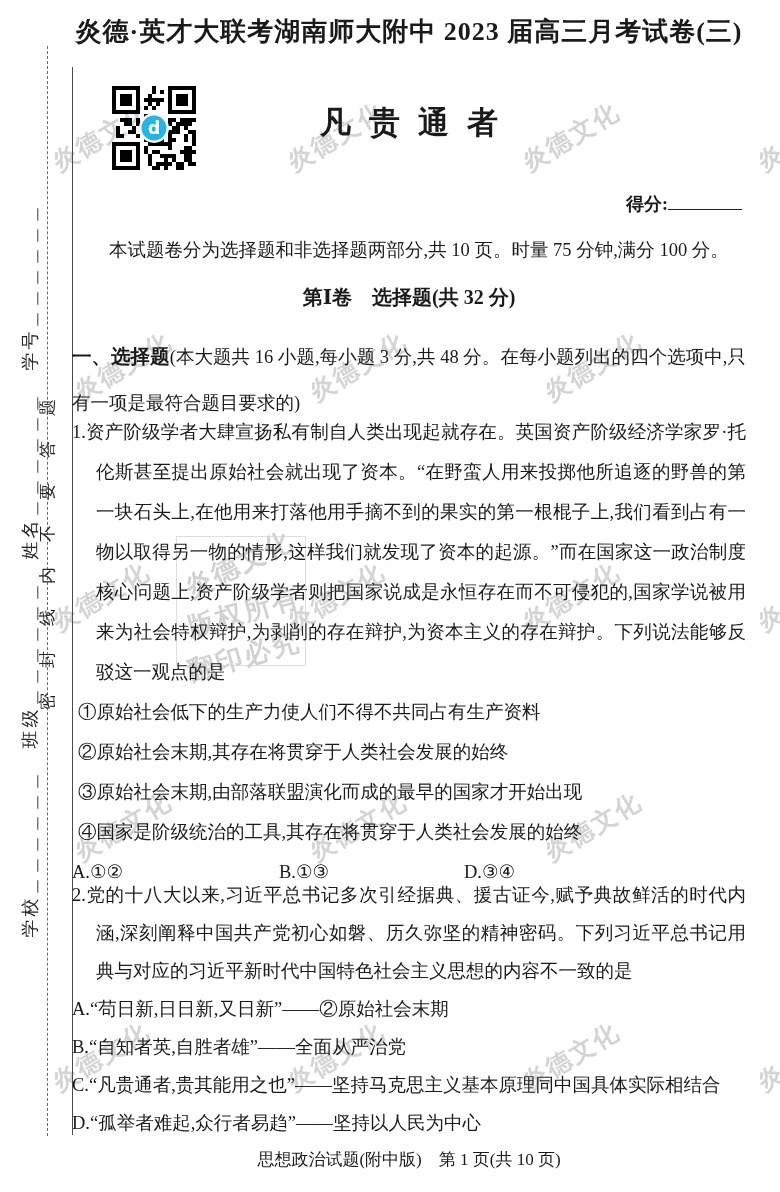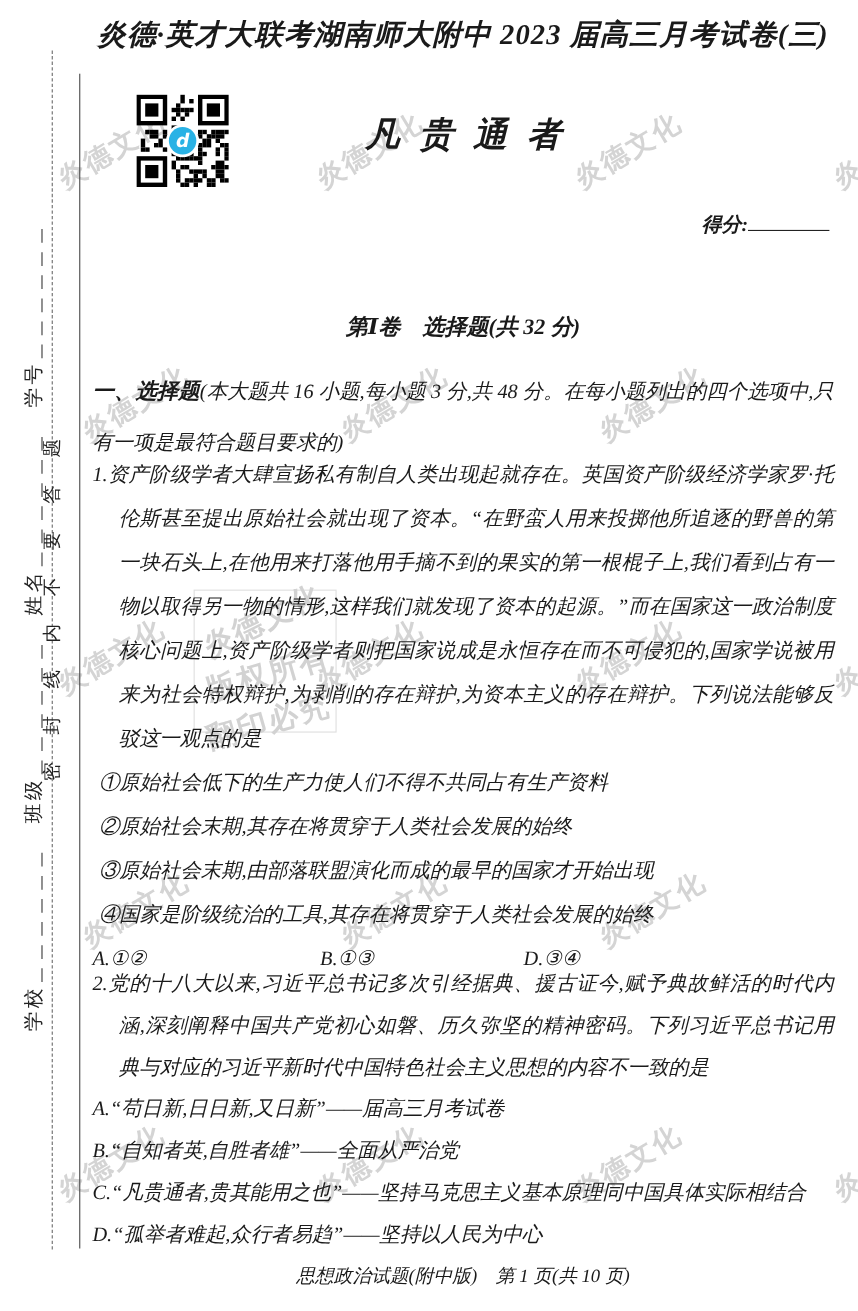--- a/index.html
+++ b/index.html
@@ -31,21 +31,21 @@
     transform:rotate(-90deg);z-index:3;
     font-size:18px;letter-spacing:3px;text-align:center;white-space:nowrap;color:#222;
   }
   .seal-warning{
     position:absolute;left:-122px;top:553px;width:340px;height:24px;
     transform:rotate(-90deg);z-index:3;
     font-size:17px;letter-spacing:25px;text-indent:25px;text-align:center;
     white-space:nowrap;color:#222;
   }
   
-  .content{position:absolute;left:84px;top:0;width:674px;height:916px;z-index:4;font-style:italic;}
+  .content{position:absolute;left:72px;top:0;width:674px;height:916px;z-index:4;}
   .exam-title{
     position:absolute;left:0;top:14px;width:100%;margin:0;
     font-size:26px;font-weight:bold;text-align:center;letter-spacing:1px;white-space:nowrap;
   }
   .qr{position:absolute;left:40px;top:86px;width:84px;height:84px;}
   .subject-title{
     position:absolute;left:0;top:102px;width:100%;margin:0;
     font-size:31px;font-weight:bold;text-align:center;letter-spacing:18px;text-indent:18px;
     white-space:nowrap;
   }
@@ -246,41 +246,42 @@
         <circle cx="42" cy="42" r="12.5" fill="#29b2e5"></circle>
         <text x="42" y="48" text-anchor="middle" font-size="17" font-weight="bold" font-family="DejaVu Sans, sans-serif" fill="#fff">d</text>
       </svg>
 
     <h2 class="subject-title">凡贵通者</h2>
 
     <div class="score">
       <span>得分:</span><span class="score-line"></span>
     </div>
 
+    <p class="intro">本试题卷分为选择题和非选择题两部分,共 10 页。时量 75 分钟,满分 100 分。</p>
 
     <h3 class="section-title">第Ⅰ卷　选择题(共 32 分)</h3>
 
     <p class="directions"><b>一、选择题</b><span>(本大题共 16 小题,每小题 3 分,共 48 分。在每小题列出的四个选项中,只有一项是最符合题目要求的)</span></p>
 
     <div class="q1">
       <p class="stem"><span>1.</span><span>资产阶级学者大肆宣扬私有制自人类出现起就存在。英国资产阶级经济学家罗·托伦斯甚至提出原始社会就出现了资本。“在野蛮人用来投掷他所追逐的野兽的第一块石头上,在他用来打落他用手摘不到的果实的第一根棍子上,我们看到占有一物以取得另一物的情形,这样我们就发现了资本的起源。”而在国家这一政治制度核心问题上,资产阶级学者则把国家说成是永恒存在而不可侵犯的,国家学说被用来为社会特权辩护,为剥削的存在辩护,为资本主义的存在辩护。下列说法能够反驳这一观点的是</span></p>
       <p class="subitem">①原始社会低下的生产力使人们不得不共同占有生产资料</p>
       <p class="subitem">②原始社会末期,其存在将贯穿于人类社会发展的始终</p>
       <p class="subitem">③原始社会末期,由部落联盟演化而成的最早的国家才开始出现</p>
       <p class="subitem">④国家是阶级统治的工具,其存在将贯穿于人类社会发展的始终</p>
       <div class="choice-row">
         <span>A.①②</span>
         <span>B.①③</span>
         <span>D.③④</span>
       </div>
     </div>
 
     <div class="q2">
       <p class="stem"><span>2.</span><span>党的十八大以来,习近平总书记多次引经据典、援古证今,赋予典故鲜活的时代内涵,深刻阐释中国共产党初心如磐、历久弥坚的精神密码。下列习近平总书记用典与对应的习近平新时代中国特色社会主义思想的内容不一致的是</span></p>
-      <p class="choice-line">A.“苟日新,日日新,又日新”——届高三月考试卷</p>
+      <p class="choice-line">A.“苟日新,日日新,又日新”——②原始社会末期</p>
       <p class="choice-line">B.“自知者英,自胜者雄”——全面从严治党</p>
       <p class="choice-line">C.“凡贵通者,贵其能用之也”——坚持马克思主义基本原理同中国具体实际相结合</p>
       <p class="choice-line">D.“孤举者难起,众行者易趋”——坚持以人民为中心</p>
     </div>
 
     <p class="page-footer">思想政治试题(附中版)　第 1 页(共 10 页)</p>
   </div>
 </div>
 
 </body></html>

